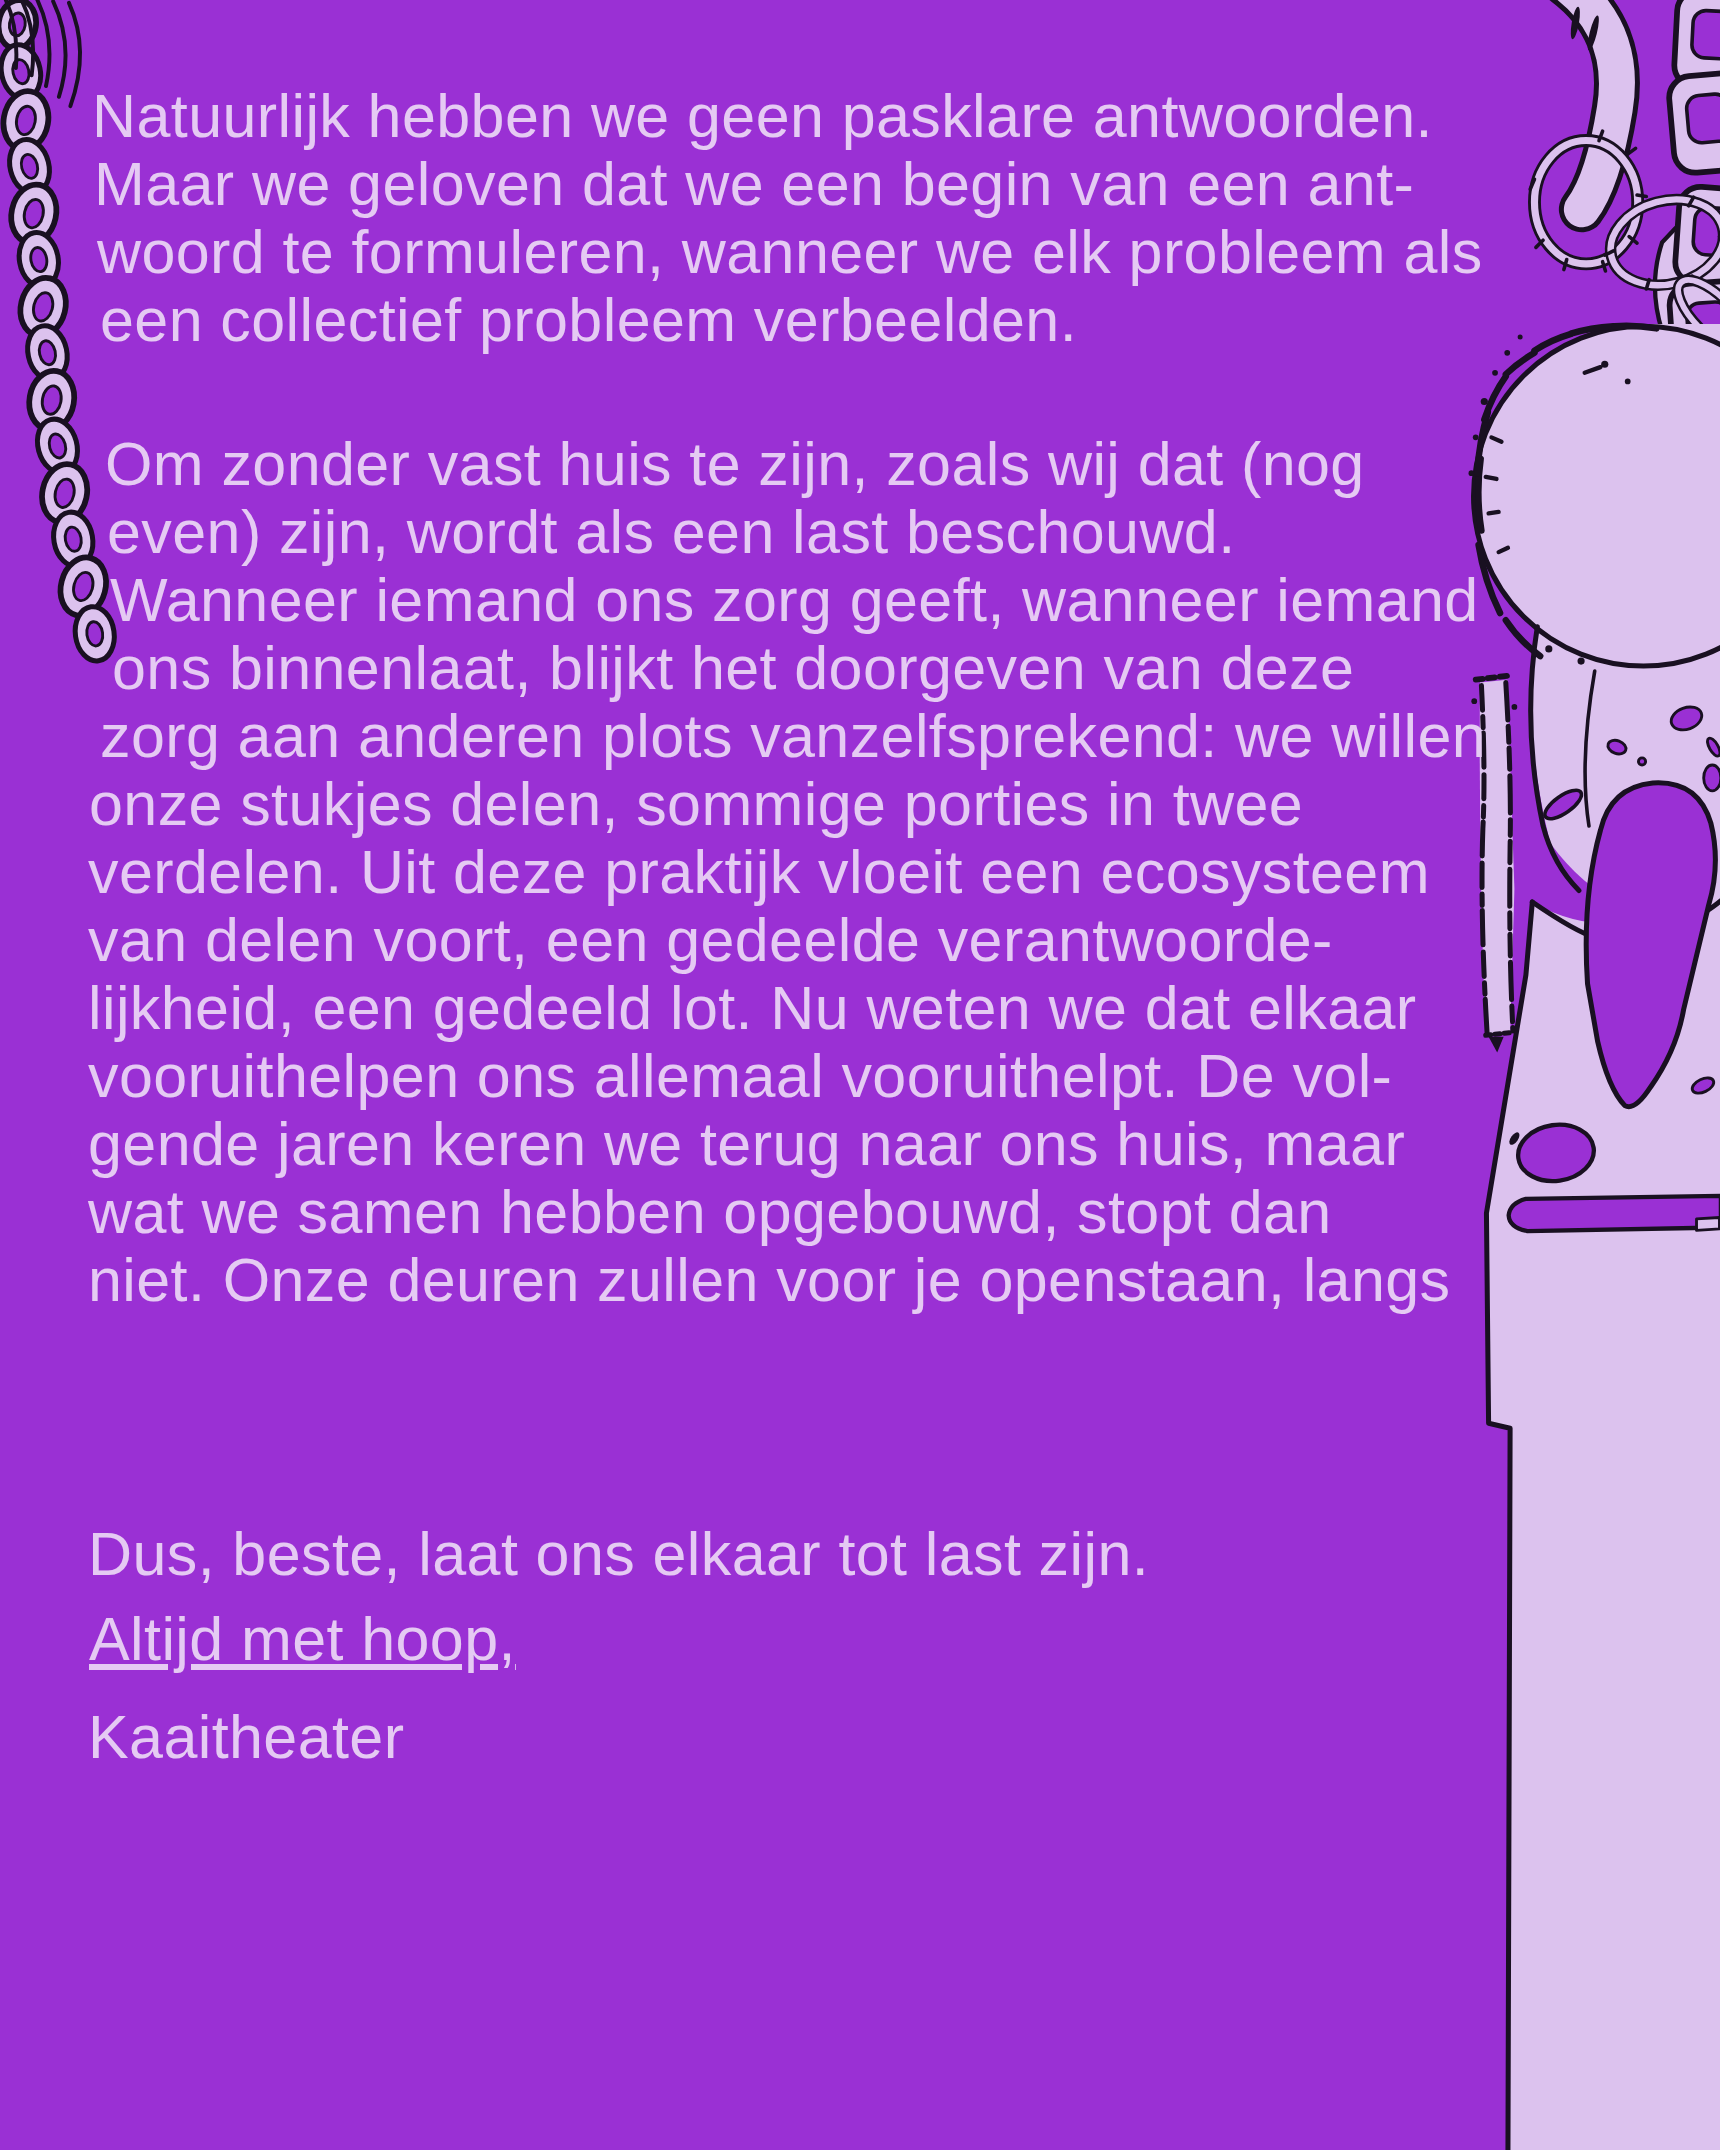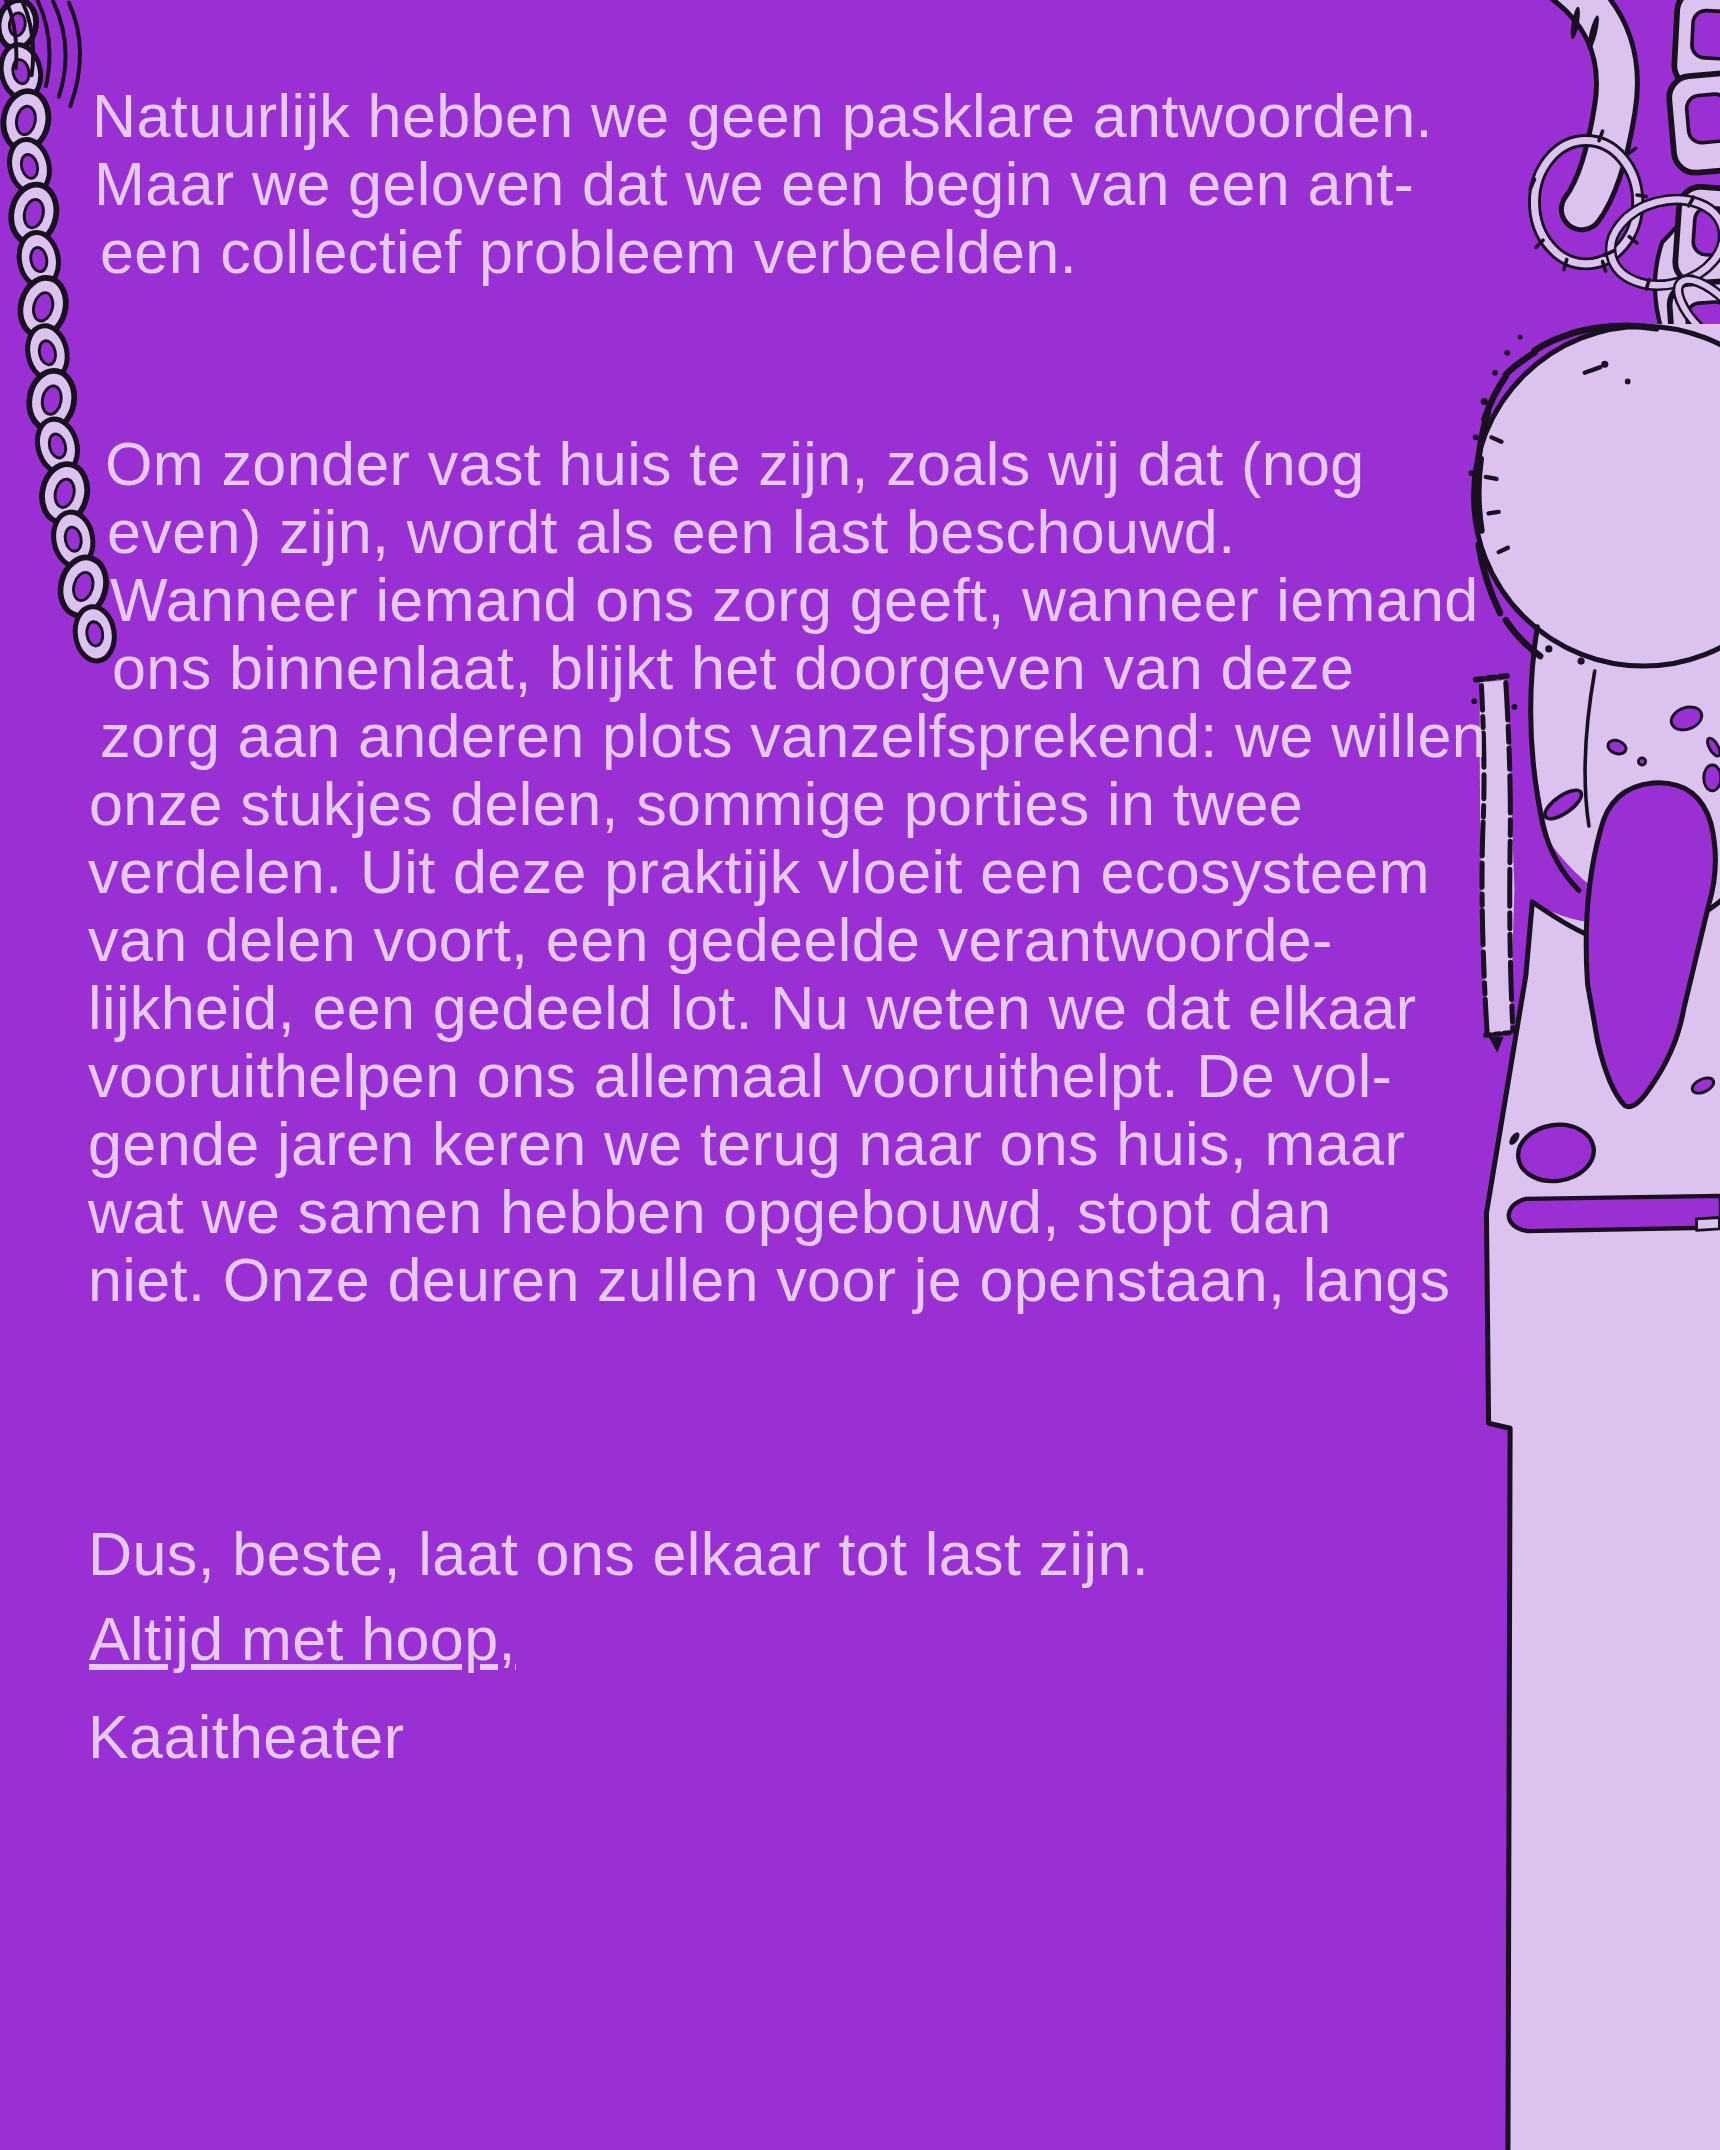--- a/index.html
+++ b/index.html
@@ -270,20 +270,21 @@
 
     <path class="pur st" stroke-width="6" d="M2128,1672 Q2106,1678 2104,1695 Q2105,1712 2130,1717 L2400,1712 L2400,1668 Z"></path>
     <path class="lav st" stroke-width="4" d="M2366,1700 L2398,1698 L2398,1714 L2366,1716 Z"></path>
   </g>
 </svg>
 
 <div class="textlayer">
   <div class="para p1">
     <div class="line" style="margin-left:72px">Natuurlijk hebben we geen pasklare antwoorden.</div>
     <div class="line" style="margin-left:74px">Maar we geloven dat we een begin van een ant-</div>
+    <div class="line" style="margin-left:77px">woord te formuleren, wanneer we elk probleem als</div>
     <div class="line" style="margin-left:80px">een collectief probleem verbeelden.</div>
   </div>
   <div class="para p2">
     <div class="line" style="margin-left:85px">Om zonder vast huis te zijn, zoals wij dat (nog</div>
     <div class="line" style="margin-left:87px">even) zijn, wordt als een last beschouwd.</div>
     <div class="line" style="margin-left:90px">Wanneer iemand ons zorg geeft, wanneer iemand</div>
     <div class="line" style="margin-left:92px">ons binnenlaat, blijkt het doorgeven van deze</div>
     <div class="line" style="margin-left:80px">zorg aan anderen plots vanzelfsprekend: we willen</div>
     <div class="line" style="margin-left:69px">onze stukjes delen, sommige porties in twee</div>
     <div class="line" style="margin-left:68px">verdelen. Uit deze praktijk vloeit een ecosysteem</div>

